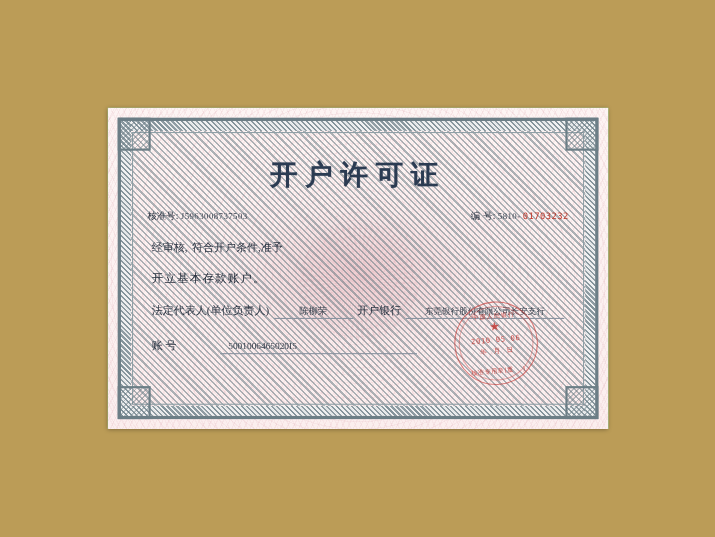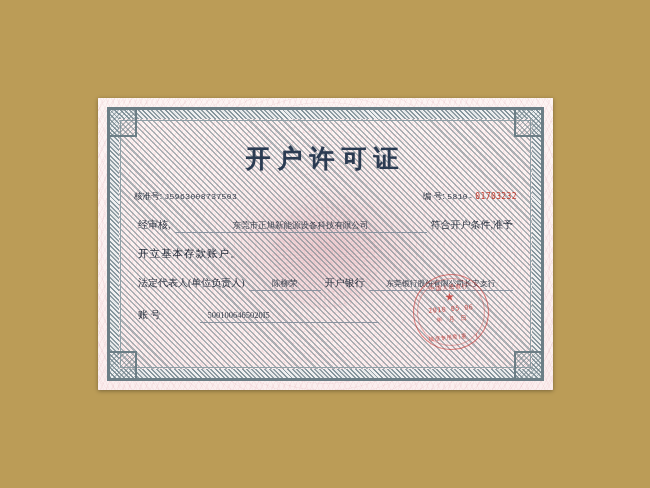--- a/index.html
+++ b/index.html
@@ -108,21 +108,21 @@
 
   .meta-row {
     margin-top: 16px;
     padding: 0 6px;
     justify-content: space-between;
     font-size: 8.5px;
   }
   .meta-left, .meta-right { display: flex; align-items: baseline; gap: 2px; justify-content: space-between; }
   .label { color: #2c3442; white-space: nowrap; }
   .value-mono {
-    font-family: Liberation Mono, monospace;
+    font-family: Liberation Serif, serif;
     font-size: 8px;
     color: #3a4250;
     letter-spacing: .4px;
   }
   .value-red {
     font-family: "DejaVu Sans Mono", monospace;
     font-size: 8px;
     color: #c0392b;
     letter-spacing: .4px;
   }
@@ -269,21 +269,20 @@
       </div>
       <div class="meta-right">
         <span class="label">编  号:</span>
         <span class="value-mono">5810-</span>
         <span class="value-red">01703232</span>
       </div>
     </div>
 
     <div class="row line-row">
       <span class="tail">经审核,</span>
-      <span class="fill grow2">东莞市正旭新能源设备科技有限公司</span>
       <span class="tail">符合开户条件,准予</span>
     </div>
 
     <div class="statement-row">开立基本存款账户。</div>
 
     <div class="row line-row">
       <span class="tail">法定代表人(单位负责人)</span>
       <span class="fill grow1">陈柳荣</span>
       <span class="tail">开户银行</span>
       <span class="fill grow2 sm">东莞银行股份有限公司长安支行</span>

